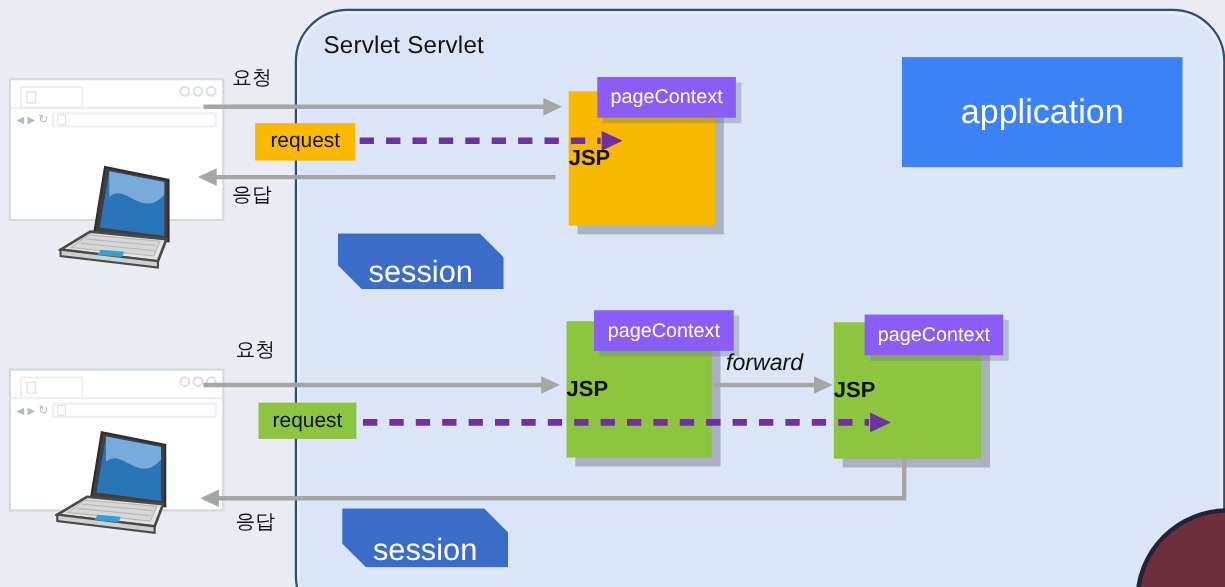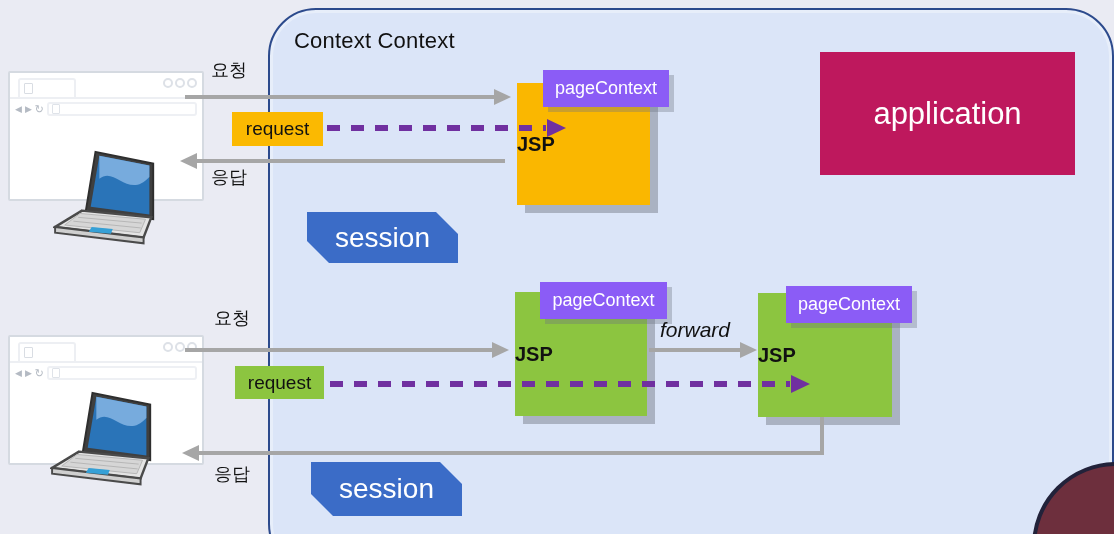--- a/index.html
+++ b/index.html
@@ -23,22 +23,22 @@
     box-shadow:0 0 0 3px rgba(255,255,255,.35) inset;
   }
   .sc-title{
     position:absolute;left:24px;top:18px;
     font-size:22px;font-weight:500;color:#111;
     letter-spacing:.2px;
   }
   
   .application-box{
     position:absolute;left:820px;top:52px;
-    width:255px;height:123px;
-    background:#be185d;
+    width:255px;height:100px;
+    background:#3b82f6;
     display:flex;align-items:center;justify-content:center;
   }
   .application-box span{color:#fff;font-size:31px;}
   
   .jsp-box{
     position:absolute;
     display:flex;align-items:center;justify-content:flex-start;
     box-shadow:8px 8px 0 rgba(110,116,128,.45);
   }
   .jsp-box span{font-size:20px;font-weight:600;color:#111;}
@@ -57,21 +57,21 @@
     display:flex;align-items:center;justify-content:center;
   }
   .req-badge span{font-size:19px;color:#111;}
   .req-amber{background:#fbb901;}
   .req-green{background:#8cc540;}
   
   .session-badge{
     position:absolute;
     background:#3b6cc7;
     clip-path:polygon(0 0,calc(100% - 22px) 0,100% 22px,100% 100%,22px 100%,0 calc(100% - 22px));
-    display:flex;align-items:center;justify-content:center;
+    display:flex;align-items:flex-end;justify-content:center;
   }
   .session-badge span{color:#fff;font-size:28px;}
   
   .ko-label{
     position:absolute;
     font-size:18px;font-weight:500;color:#111;
   }
   
   .forward-label{
     position:absolute;left:660px;top:318px;
@@ -118,21 +118,21 @@
     width:160px;height:160px;border-radius:50%;
     background:#6d2f3d;border:4px solid #22223a;
   }
 </style>
 </head>
 <body>
 
 <div class="stage">
 
   <div class="servlet-context">
-    <div class="sc-title">Context Context</div>
+    <div class="sc-title">Servlet Servlet</div>
   </div>
 
   <div class="application-box">
     <span>application</span>
   </div>
 
   <div class="browser" style="left:8px;top:71px;">
     <div class="b-top">
       <div class="b-tab">
           <i></i>

